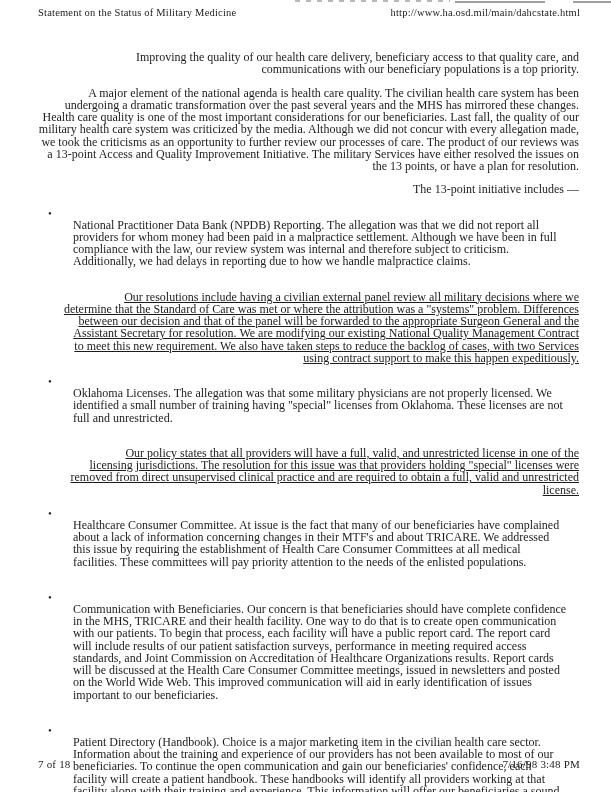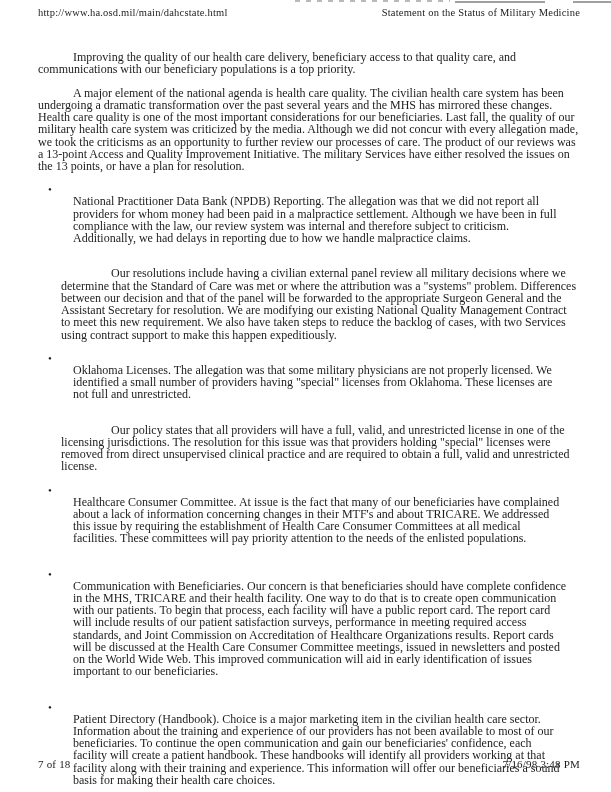--- a/index.html
+++ b/index.html
@@ -55,27 +55,29 @@
   .content {
     position: absolute;
     top: 51px;
     left: 38px;
     width: 541px;
     font-size: 12px;
     line-height: 12.25px;
   }
   .para {
     margin: 0 0 11px 0;
+    text-align: right;
   }
   .para.indent {
     text-indent: 35px;
   }
   .para.sub-para {
     margin-left: 23px;
     text-indent: 50px;
+    text-decoration: underline;
   }
   .bullet-item {
     display: flex;
     margin: 0 0 11px 0;
     padding-left: 10px;
   }
   .bullet-marker {
     flex: none;
     width: 13px;
     font-size: 11px;
@@ -88,41 +90,42 @@
 </head>
 <body>
 
 <div class="page">
 
   <div class="artifact dashed"></div>
   <div class="artifact bar-1"></div>
   <div class="artifact bar-2"></div>
 
   <div class="header">
+    <span>Statement on the Status of Military Medicine</span>
     <span>http://www.ha.osd.mil/main/dahcstate.html</span>
-    <span>Statement on the Status of Military Medicine</span>
   </div>
 
   <div class="content">
 
     <p class="para indent">Improving the quality of our health care delivery, beneficiary access to that quality care, and communications with our beneficiary populations is a top priority.</p>
 
     <p class="para indent">A major element of the national agenda is health care quality. The civilian health care system has been undergoing a dramatic transformation over the past several years and the MHS has mirrored these changes. Health care quality is one of the most important considerations for our beneficiaries. Last fall, the quality of our military health care system was criticized by the media. Although we did not concur with every allegation made, we took the criticisms as an opportunity to further review our processes of care. The product of our reviews was a 13-point Access and Quality Improvement Initiative. The military Services have either resolved the issues on the 13 points, or have a plan for resolution.</p>
 
+    <p class="para indent">The 13-point initiative includes —</p>
 
     <div class="bullet-item">
       <span class="bullet-marker">•</span>
       <p class="bullet-text">National Practitioner Data Bank (NPDB) Reporting. The allegation was that we did not report all providers for whom money had been paid in a malpractice settlement. Although we have been in full compliance with the law, our review system was internal and therefore subject to criticism. Additionally, we had delays in reporting due to how we handle malpractice claims.</p>
     </div>
 
     <p class="para sub-para">Our resolutions include having a civilian external panel review all military decisions where we determine that the Standard of Care was met or where the attribution was a "systems" problem. Differences between our decision and that of the panel will be forwarded to the appropriate Surgeon General and the Assistant Secretary for resolution. We are modifying our existing National Quality Management Contract to meet this new requirement. We also have taken steps to reduce the backlog of cases, with two Services using contract support to make this happen expeditiously.</p>
 
     <div class="bullet-item">
       <span class="bullet-marker">•</span>
-      <p class="bullet-text">Oklahoma Licenses. The allegation was that some military physicians are not properly licensed. We identified a small number of providers having "special" licenses from Oklahoma. These licenses are not full and unrestricted.</p>
+      <p class="bullet-text">Oklahoma Licenses. The allegation was that some military physicians are not properly licensed. We identified a small number of training having "special" licenses from Oklahoma. These licenses are not full and unrestricted.</p>
     </div>
 
     <p class="para sub-para">Our policy states that all providers will have a full, valid, and unrestricted license in one of the licensing jurisdictions. The resolution for this issue was that providers holding "special" licenses were removed from direct unsupervised clinical practice and are required to obtain a full, valid and unrestricted license.</p>
 
     <div class="bullet-item">
       <span class="bullet-marker">•</span>
       <p class="bullet-text">Healthcare Consumer Committee. At issue is the fact that many of our beneficiaries have complained about a lack of information concerning changes in their MTF's and about TRICARE. We addressed this issue by requiring the establishment of Health Care Consumer Committees at all medical facilities. These committees will pay priority attention to the needs of the enlisted populations.</p>
     </div>
 
     <div class="bullet-item">

